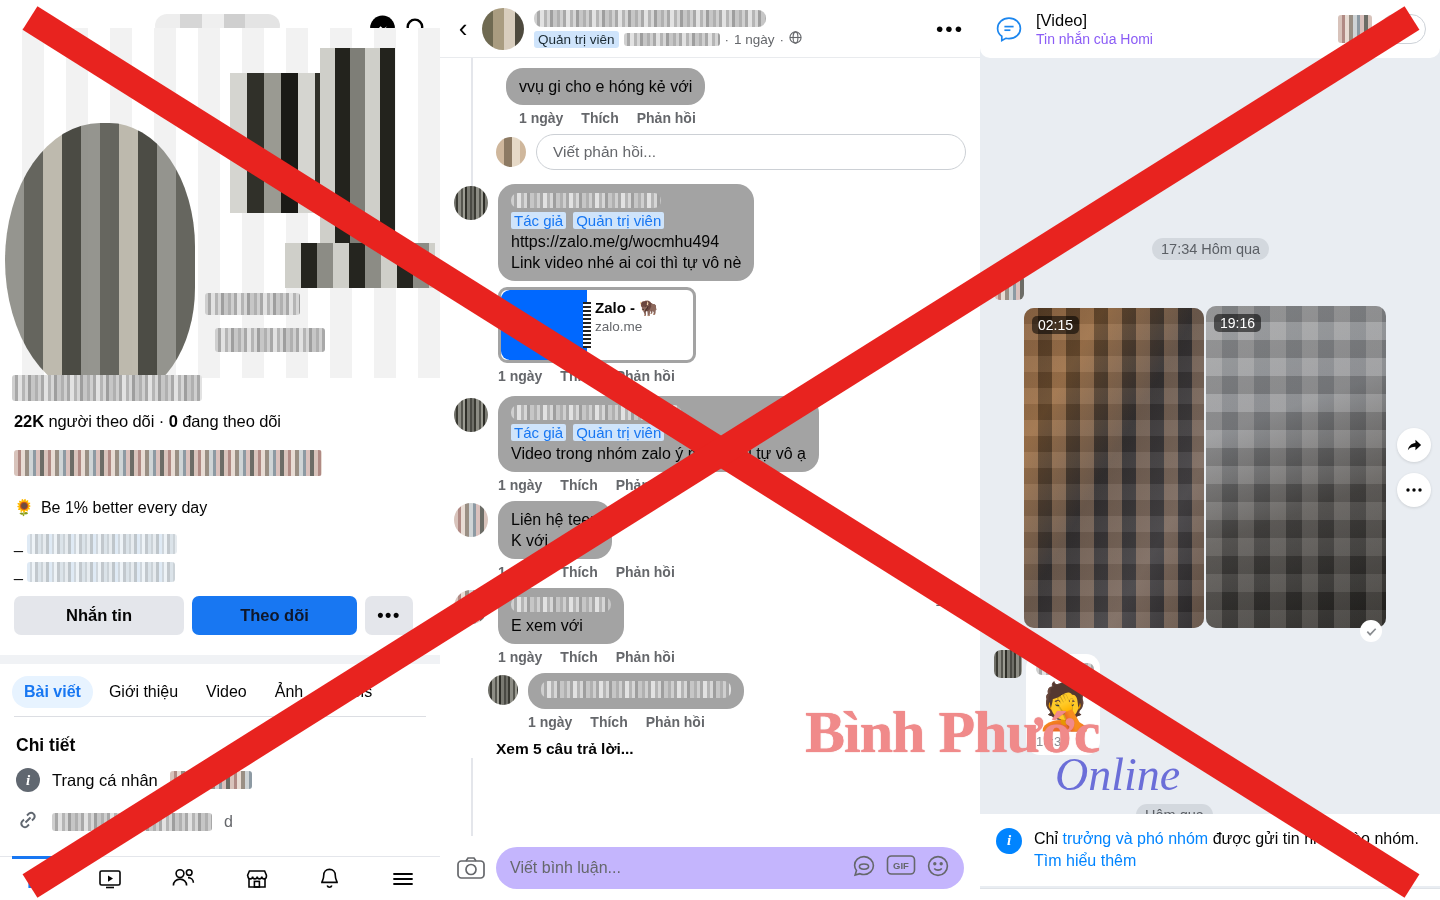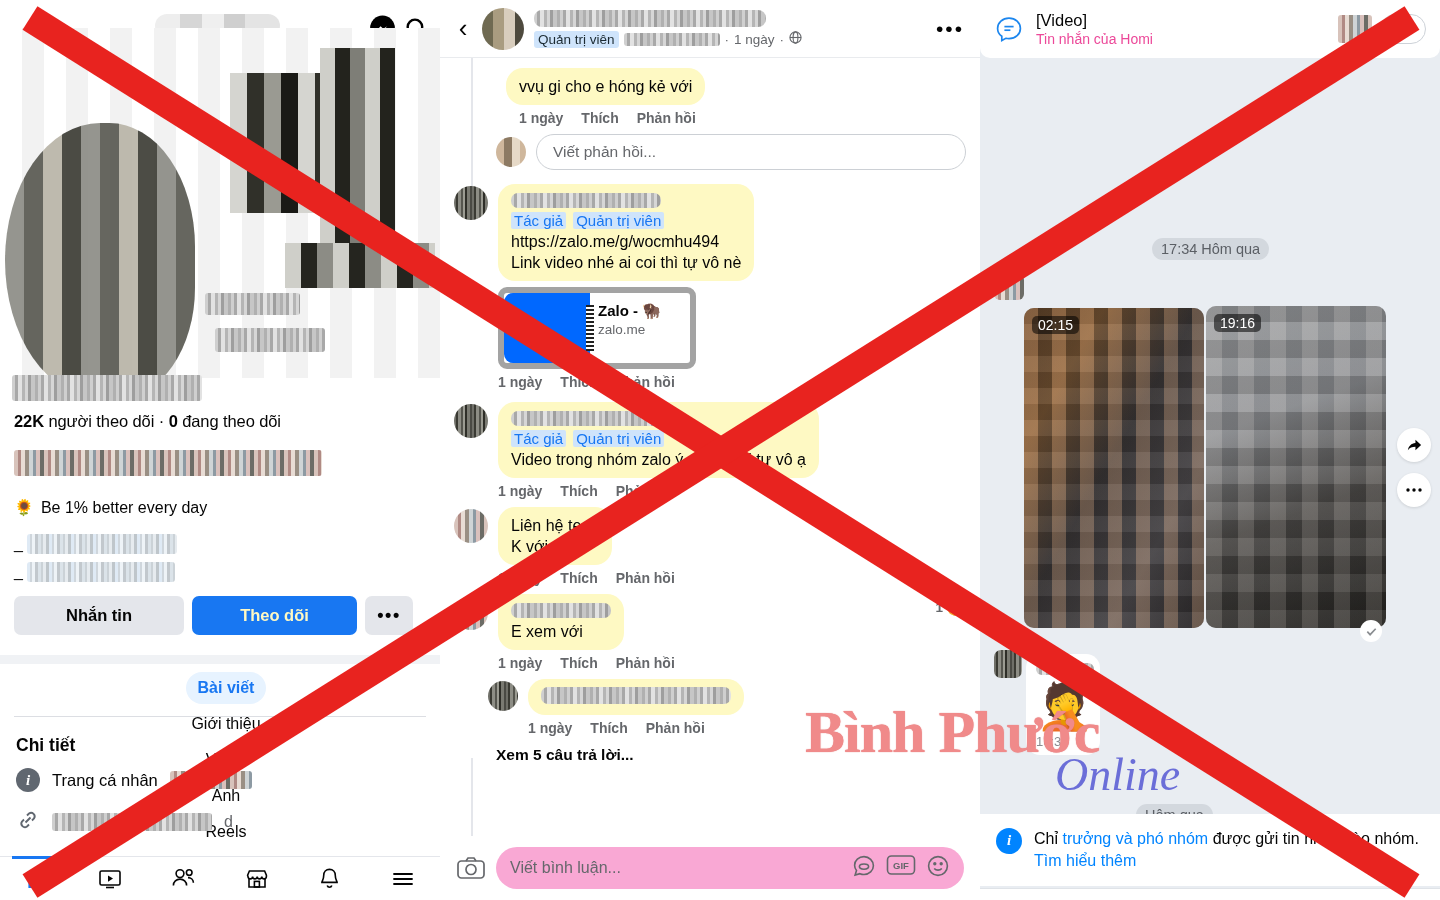--- a/index.html
+++ b/index.html
@@ -86,25 +86,25 @@
   .l-bio1 { position:absolute; left:14px; top:450px; width:308px; height:26px; }
   .l-bio2 { position:absolute; left:14px; top:498px; font-size:16px; color:#050505; display:flex; align-items:center; gap:7px; }
   .l-bio3 { position:absolute; left:14px; top:532px; font-size:16px; color:#050505; }
   .l-bio3 .dash { color:#050505; margin-right:4px; }
   .l-bio3 .row { display:flex; align-items:center; height:24px; margin-bottom:4px; }
 
   .l-btns { position:absolute; left:14px; top:596px; display:flex; gap:8px; align-items:center; }
   .btn { height:39px; border-radius:7px; display:flex; align-items:center; justify-content:center;
          font-size:16.5px; font-weight:700; cursor:pointer; }
   .btn.msgbtn { width:170px; background:#e4e6eb; color:#050505; }
-  .btn.follow { width:165px; background:#1877f2; color:#fef9c3; }
+  .btn.follow { width:165px; background:#1877f2; color:#0f172a; }
   .btn.dots { width:48px; background:#e4e6eb; color:#050505; font-size:18px; letter-spacing:1.5px; }
 
   .l-divider { position:absolute; left:0; top:655px; width:440px; height:9px; background:#f0f2f5; }
-  .l-tabs { position:absolute; left:0; top:672px; width:440px; height:40px; display:flex; align-items:center; gap:4px; padding-left:12px;flex-direction:column; }
+  .l-tabs { position:absolute; left:0; top:672px; width:440px; height:40px; display:flex; align-items:center; gap:4px; padding-left:12px; }
   .tab { font-size:16px; color:#050505; padding:7px 12px; border-radius:16px; cursor:pointer; white-space:nowrap; }
   .tab.active { background:#e7f3ff; color:#1877f2; font-weight:700; }
   .l-tabline { position:absolute; left:14px; top:716px; width:412px; height:1px; background:#dcdee3; }
 
   .l-detail-title { position:absolute; left:16px; top:735px; font-size:17.5px; font-weight:700; color:#050505; }
   .l-detail-r1 { position:absolute; left:16px; top:768px; display:flex; align-items:center; gap:12px; font-size:16.5px; color:#050505; }
   .l-detail-r2 { position:absolute; left:16px; top:808px; display:flex; align-items:center; gap:12px; }
   .info-circle { width:24px; height:24px; border-radius:50%; background:#606770; color:#fff; font-size:15px;
       font-weight:700; display:flex; align-items:center; justify-content:center; font-style:italic; font-family:"Liberation Serif",serif; }
 
@@ -125,58 +125,58 @@
   .m-hname { width:232px; height:17px; border-radius:8px; margin-bottom:4px; }
   .m-hmeta { display:flex; align-items:center; gap:5px; font-size:13.5px; color:#65676b; }
   .badge-admin { background:#cfe4fb; color:#1c2b33; padding:1px 4px; border-radius:3px; font-size:13.5px; }
   .m-hdots { font-size:21px; color:#050505; letter-spacing:2px; padding:0 6px; cursor:pointer; }
 
   .m-scroll { position:relative; height:calc(900px - 58px - 64px); overflow:hidden; }
   .cm { position:relative; display:flex; padding:4px 14px 0 14px; }
   .cm .av { width:34px; height:34px; border-radius:50%; flex:0 0 34px; margin-top:2px; }
   .cm.indent { padding-left:56px; }
   .cm .body { margin-left:10px; flex:1; min-width:0; }
-  .bub { background:#fef9c3; border-radius:17px; padding:8px 13px; display:inline-block; max-width:400px; }
+  .bub { background:#a3a3a3; border-radius:17px; padding:8px 13px; display:inline-block; max-width:400px; }
   .bub .nm { height:15px; border-radius:7px; margin-bottom:3px; }
   .bub .txt { font-size:16px; color:#050505; line-height:1.32; }
   .tagrow { margin:1px 0 2px 0; display:flex; gap:7px; }
   .tag { background:#cfe4fb; color:#1877f2; font-size:15px; padding:0 3px; border-radius:2px; }
   .link { color:#1877f2; }
   .acts { display:flex; gap:18px; font-size:14px; color:#65676b; font-weight:600; padding:5px 0 4px 13px; }
   .acts span { cursor:pointer; }
   .reply-pill { display:flex; align-items:center; gap:10px; padding:4px 14px 10px 56px; }
   .reply-pill .av2 { width:30px; height:30px; border-radius:50%; flex:0 0 30px;
      background-image:repeating-linear-gradient(90deg,#cfb79c 0 8px,#8d7a63 8px 16px,#e6d9c7 16px 24px); }
   .reply-box { flex:1; height:36px; border:1px solid #ccd0d5; border-radius:18px; display:flex; align-items:center;
      padding:0 16px; font-size:15.5px; color:#65676b; cursor:text; }
 
   .thread-line { position:absolute; left:31px; width:2px; background:#e4e6eb; }
-  .linkcard { display:flex; width:198px; border:6px solid #a3a3a3; border-radius:9px; overflow:hidden; background:#fff; margin-top:6px; }
+  .linkcard { display:flex; width:198px; border:3px solid #a3a3a3; border-radius:9px; overflow:hidden; background:#fff; margin-top:6px; }
   .linkcard .thumb { width:86px; height:70px; background:#0068ff; position:relative; border-radius:9px 0 0 9px; }
   .linkcard .thumb::after { content:""; position:absolute; right:-4px; top:12px; width:8px; height:46px;
       background:repeating-linear-gradient(0deg,#222 0 2px,#fff 2px 4px); }
   .linkcard .lc { padding:9px 8px; }
   .linkcard .lc .t { font-size:15px; font-weight:700; color:#050505; }
   .linkcard .lc .d { font-size:13.5px; color:#65676b; margin-top:2px; }
   .react-pill { position:absolute; right:16px; display:flex; align-items:center; gap:3px; font-size:13.5px; color:#65676b; }
   .viewmore { font-size:15.5px; font-weight:700; color:#050505; padding:6px 0 0 56px; cursor:pointer; }
 
   .m-composer { position:absolute; left:0; bottom:0; width:540px; height:64px; background:#fff;
       display:flex; align-items:center; gap:10px; padding:0 16px; }
   .cam { width:30px; height:26px; flex:0 0 30px; }
-  .c-input { flex:1; height:42px; background:#f9a8d4; border-radius:21px; display:flex; align-items:center;
+  .c-input { flex:1; height:42px; background:#c4b5fd; border-radius:21px; display:flex; align-items:center;
       padding:0 14px; font-size:16px; color:#65676b; cursor:text; }
   .c-icons { margin-left:auto; display:flex; gap:10px; }
 
   
   #right { position:absolute; left:980px; top:0; width:460px; height:900px; background:#e9edf2; overflow:hidden; }
   .r-header { height:58px; background:#fff; border-radius:0 0 10px 10px; display:flex; align-items:center; padding:0 14px; gap:12px; }
   .r-hicon { width:30px; height:30px; flex:0 0 30px; }
   .r-htxt .t1 { font-size:16.5px; color:#050505; line-height:1.18; }
-  .r-htxt .t2 { font-size:14px; color:#ec4899;text-align:center; }
+  .r-htxt .t2 { font-size:14px; color:#8b5cf6;text-align:center; }
   .r-hright { margin-left:auto; display:flex; align-items:center; gap:8px; }
   .r-hav { width:34px; height:28px; }
   .r-plus { width:46px; height:30px; border:1.5px solid #cdd2d8; border-radius:15px; display:flex;
       align-items:center; justify-content:center; font-size:14px; color:#65676b; }
 
   .r-body { position:relative; height:842px; }
   .daystamp { position:absolute; background:#d3d8de; color:#5b5f65; font-size:14.5px; padding:3px 9px; border-radius:11px; }
   .r-av { position:absolute; width:28px; height:28px; border-radius:50%; }
   .vid { position:absolute; border-radius:10px; overflow:hidden; }
   .vid .stamp { position:absolute; left:8px; top:8px; background:rgba(0,0,0,.55); color:#fff;

